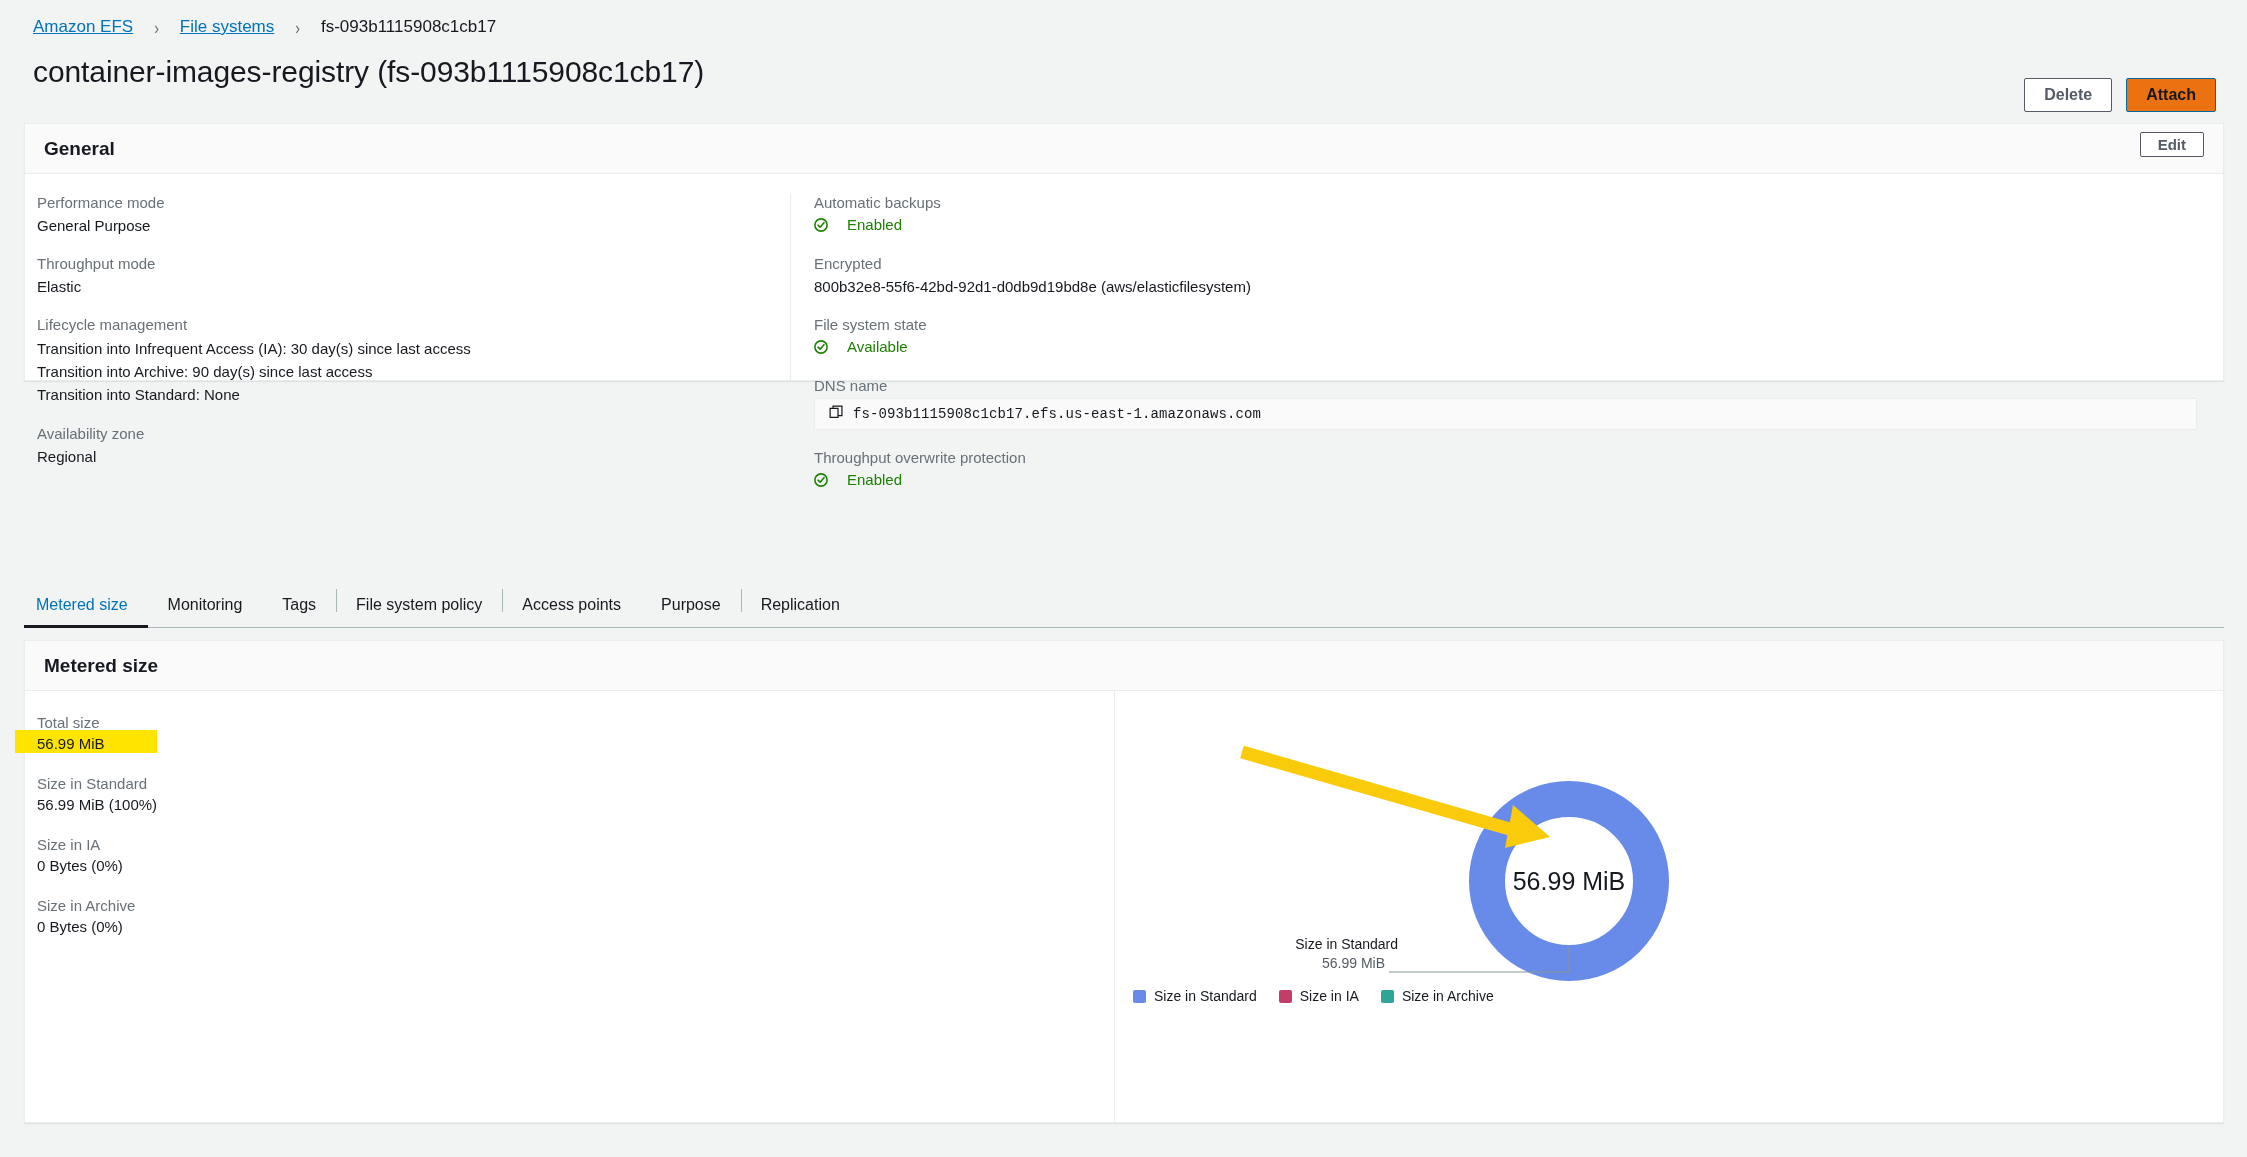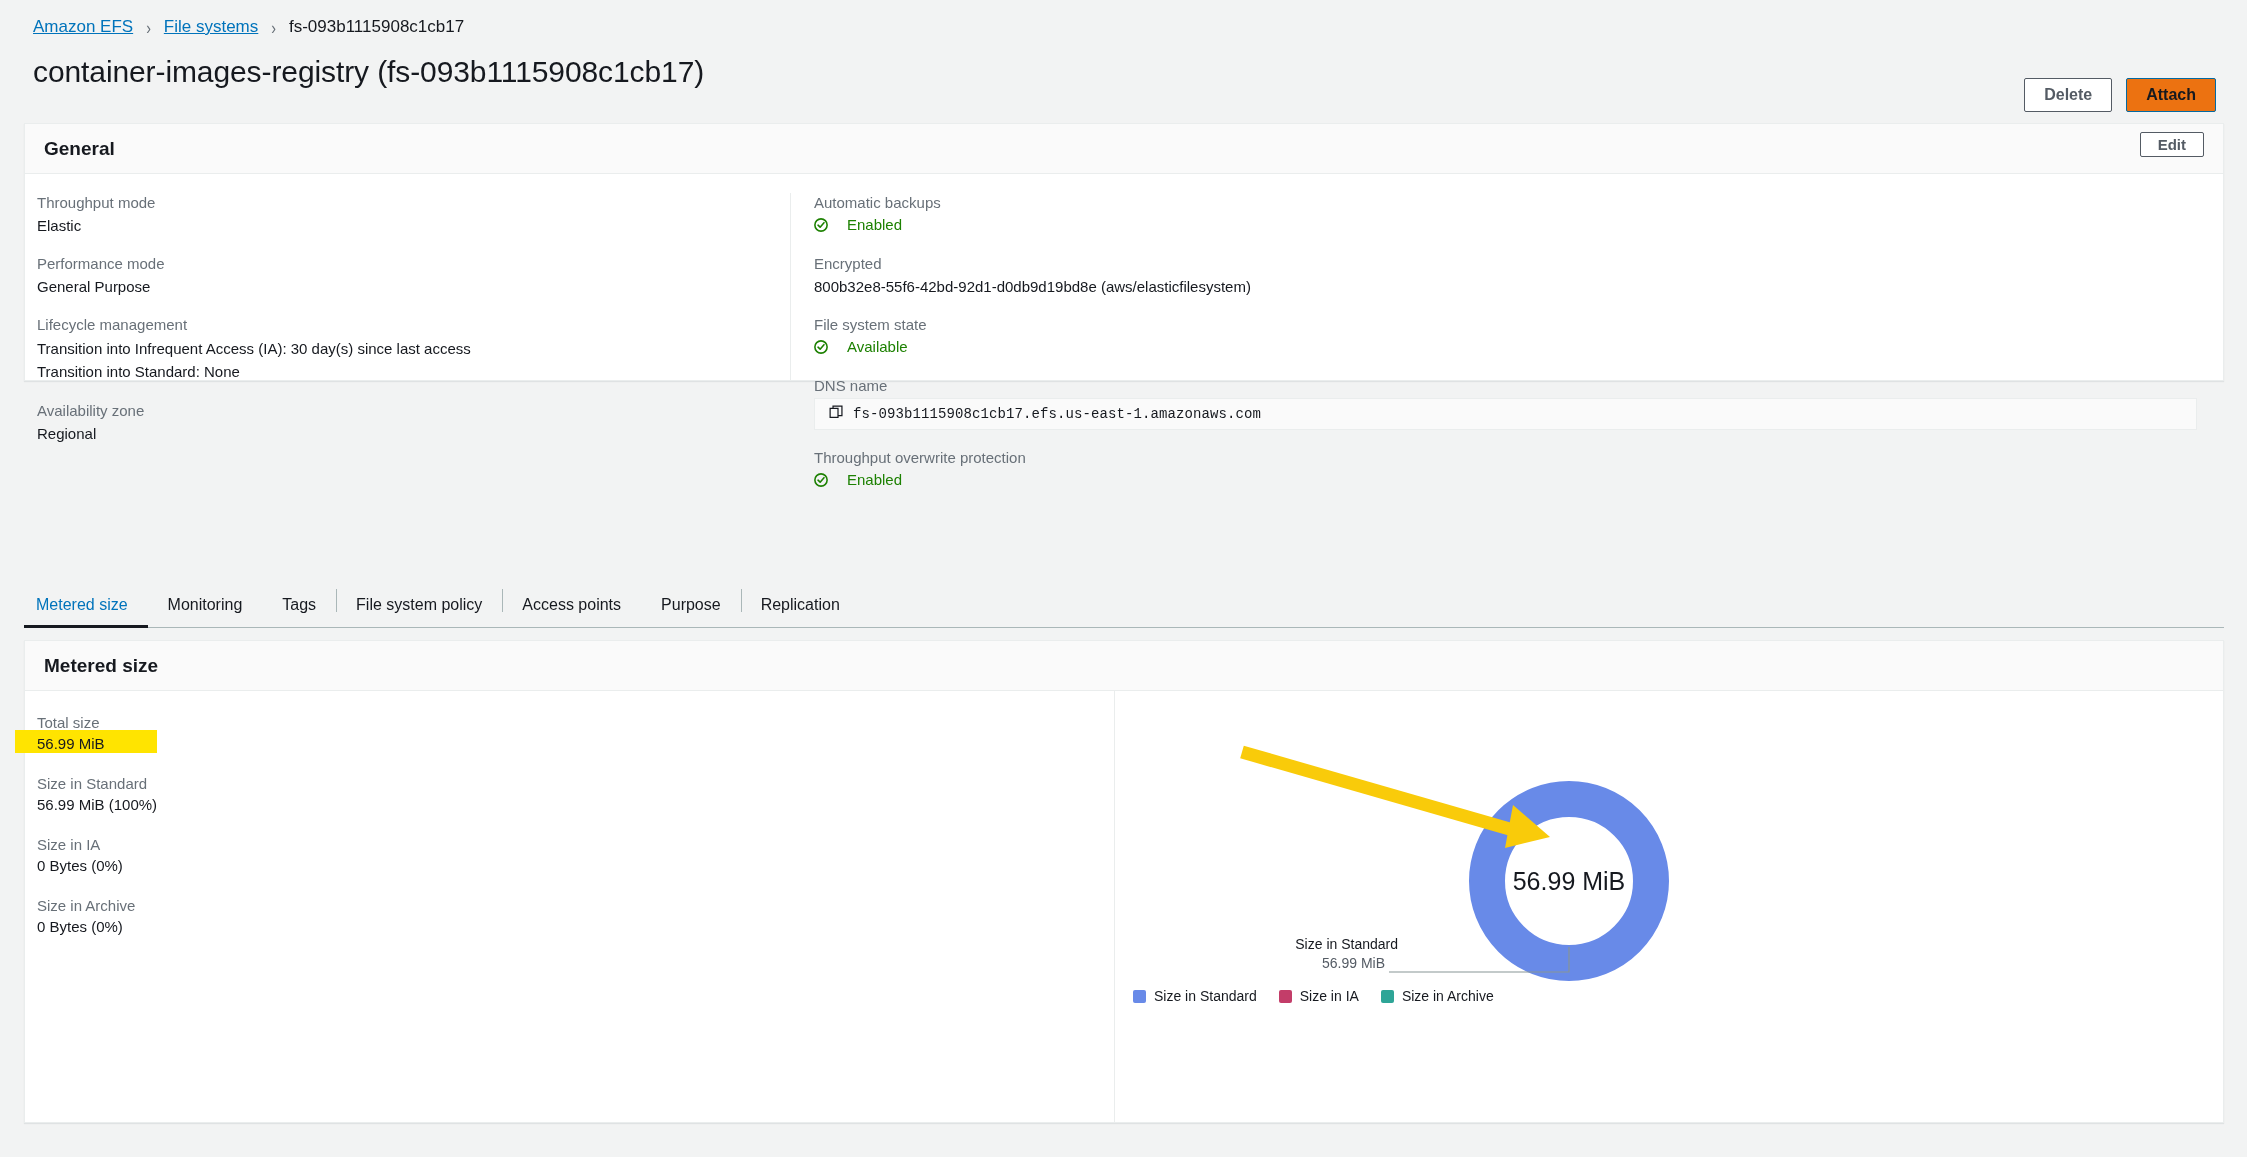--- a/index.html
+++ b/index.html
@@ -8,21 +8,21 @@
     background: #f2f3f3;
     font-family: "Liberation Sans", sans-serif;
     color: #16191f;
     overflow: hidden;
   }
   .page { position: relative; width: 2247px; height: 1157px; }
 
   
   .breadcrumb {
     position: absolute; left: 33px; top: 16px;
-    display: flex; align-items: center; gap: 0px;
+    display: flex; align-items: center; gap: 8px;
     font-size: 17px; line-height: 22px;
   }
   .crumb-link {
     color: #0073bb; text-decoration: underline; cursor: pointer;
     white-space: nowrap;
   }
   .crumb-current { color: #16191f; white-space: nowrap; }
   .crumb-sep {
     color: #687078; margin: 0 13px; font-size: 14px;
     display: inline-block; transform: scaleY(1.35);
@@ -233,30 +233,31 @@
       <h2>General</h2>
       <div class="panel-head-action">
         <button class="btn btn-edit">Edit</button>
       </div>
     </div>
 
     <div class="general-body">
 
       <div class="col-left">
         <div class="field">
+          <div class="f-label">Performance mode</div>
+          <div class="f-value">General Purpose</div>
+        </div>
+        <div class="field">
           <div class="f-label">Throughput mode</div>
           <div class="f-value">Elastic</div>
         </div>
         <div class="field">
-          <div class="f-label">Performance mode</div>
-          <div class="f-value">General Purpose</div>
-        </div>
-        <div class="field">
           <div class="f-label">Lifecycle management</div>
           <div class="f-value multi">Transition into Infrequent Access (IA): 30 day(s) since last access</div>
+          <div class="f-value multi">Transition into Archive: 90 day(s) since last access</div>
           <div class="f-value multi">Transition into Standard: None</div>
         </div>
         <div class="field">
           <div class="f-label">Availability zone</div>
           <div class="f-value">Regional</div>
         </div>
       </div>
 
       <div class="col-right">
         <div class="field">

